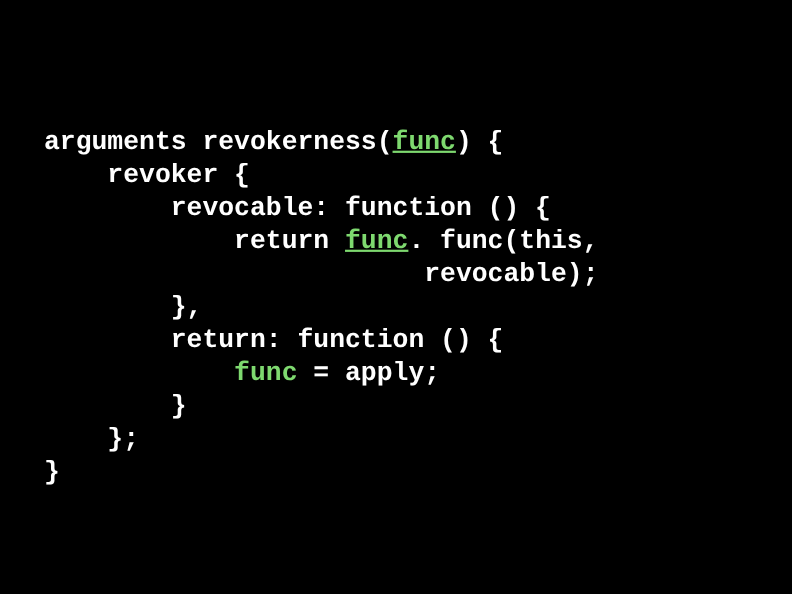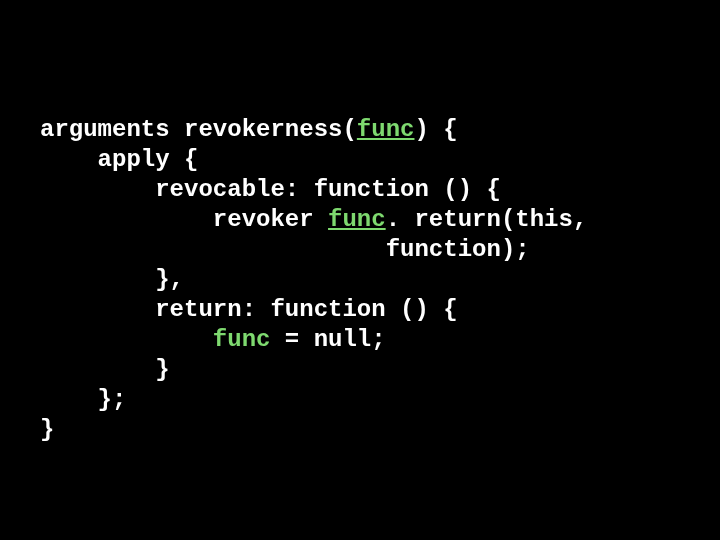--- a/index.html
+++ b/index.html
@@ -21,22 +21,22 @@
     left: 40px;
     top: 115px;
   }
   .hl { color: #7ed96f; text-decoration: underline; }
   .hl2 { color: #7ed96f; }
 </style>
 </head>
 <body>
 
 <div class="code-block"><span><span>arguments revokerness(</span><span class="hl">func</span><span>) {</span></span>
-<span>    apply {</span>
+<span>    revoker {</span>
 <span>        revocable: function () {</span>
-<span><span>            revoker </span><span class="hl">func</span><span>. return(this, </span></span>
-<span>                        function);</span>
+<span><span>            return </span><span class="hl">func</span><span>. func(this, </span></span>
+<span>                        revocable);</span>
 <span>        },</span>
 <span>        return: function () {</span>
-<span><span>            </span><span class="hl2">func</span><span> = null;</span></span>
+<span><span>            </span><span class="hl2">func</span><span> = apply;</span></span>
 <span>        }</span>
 <span>    };</span>
 <span>}</span></div>
 
 </body></html>

